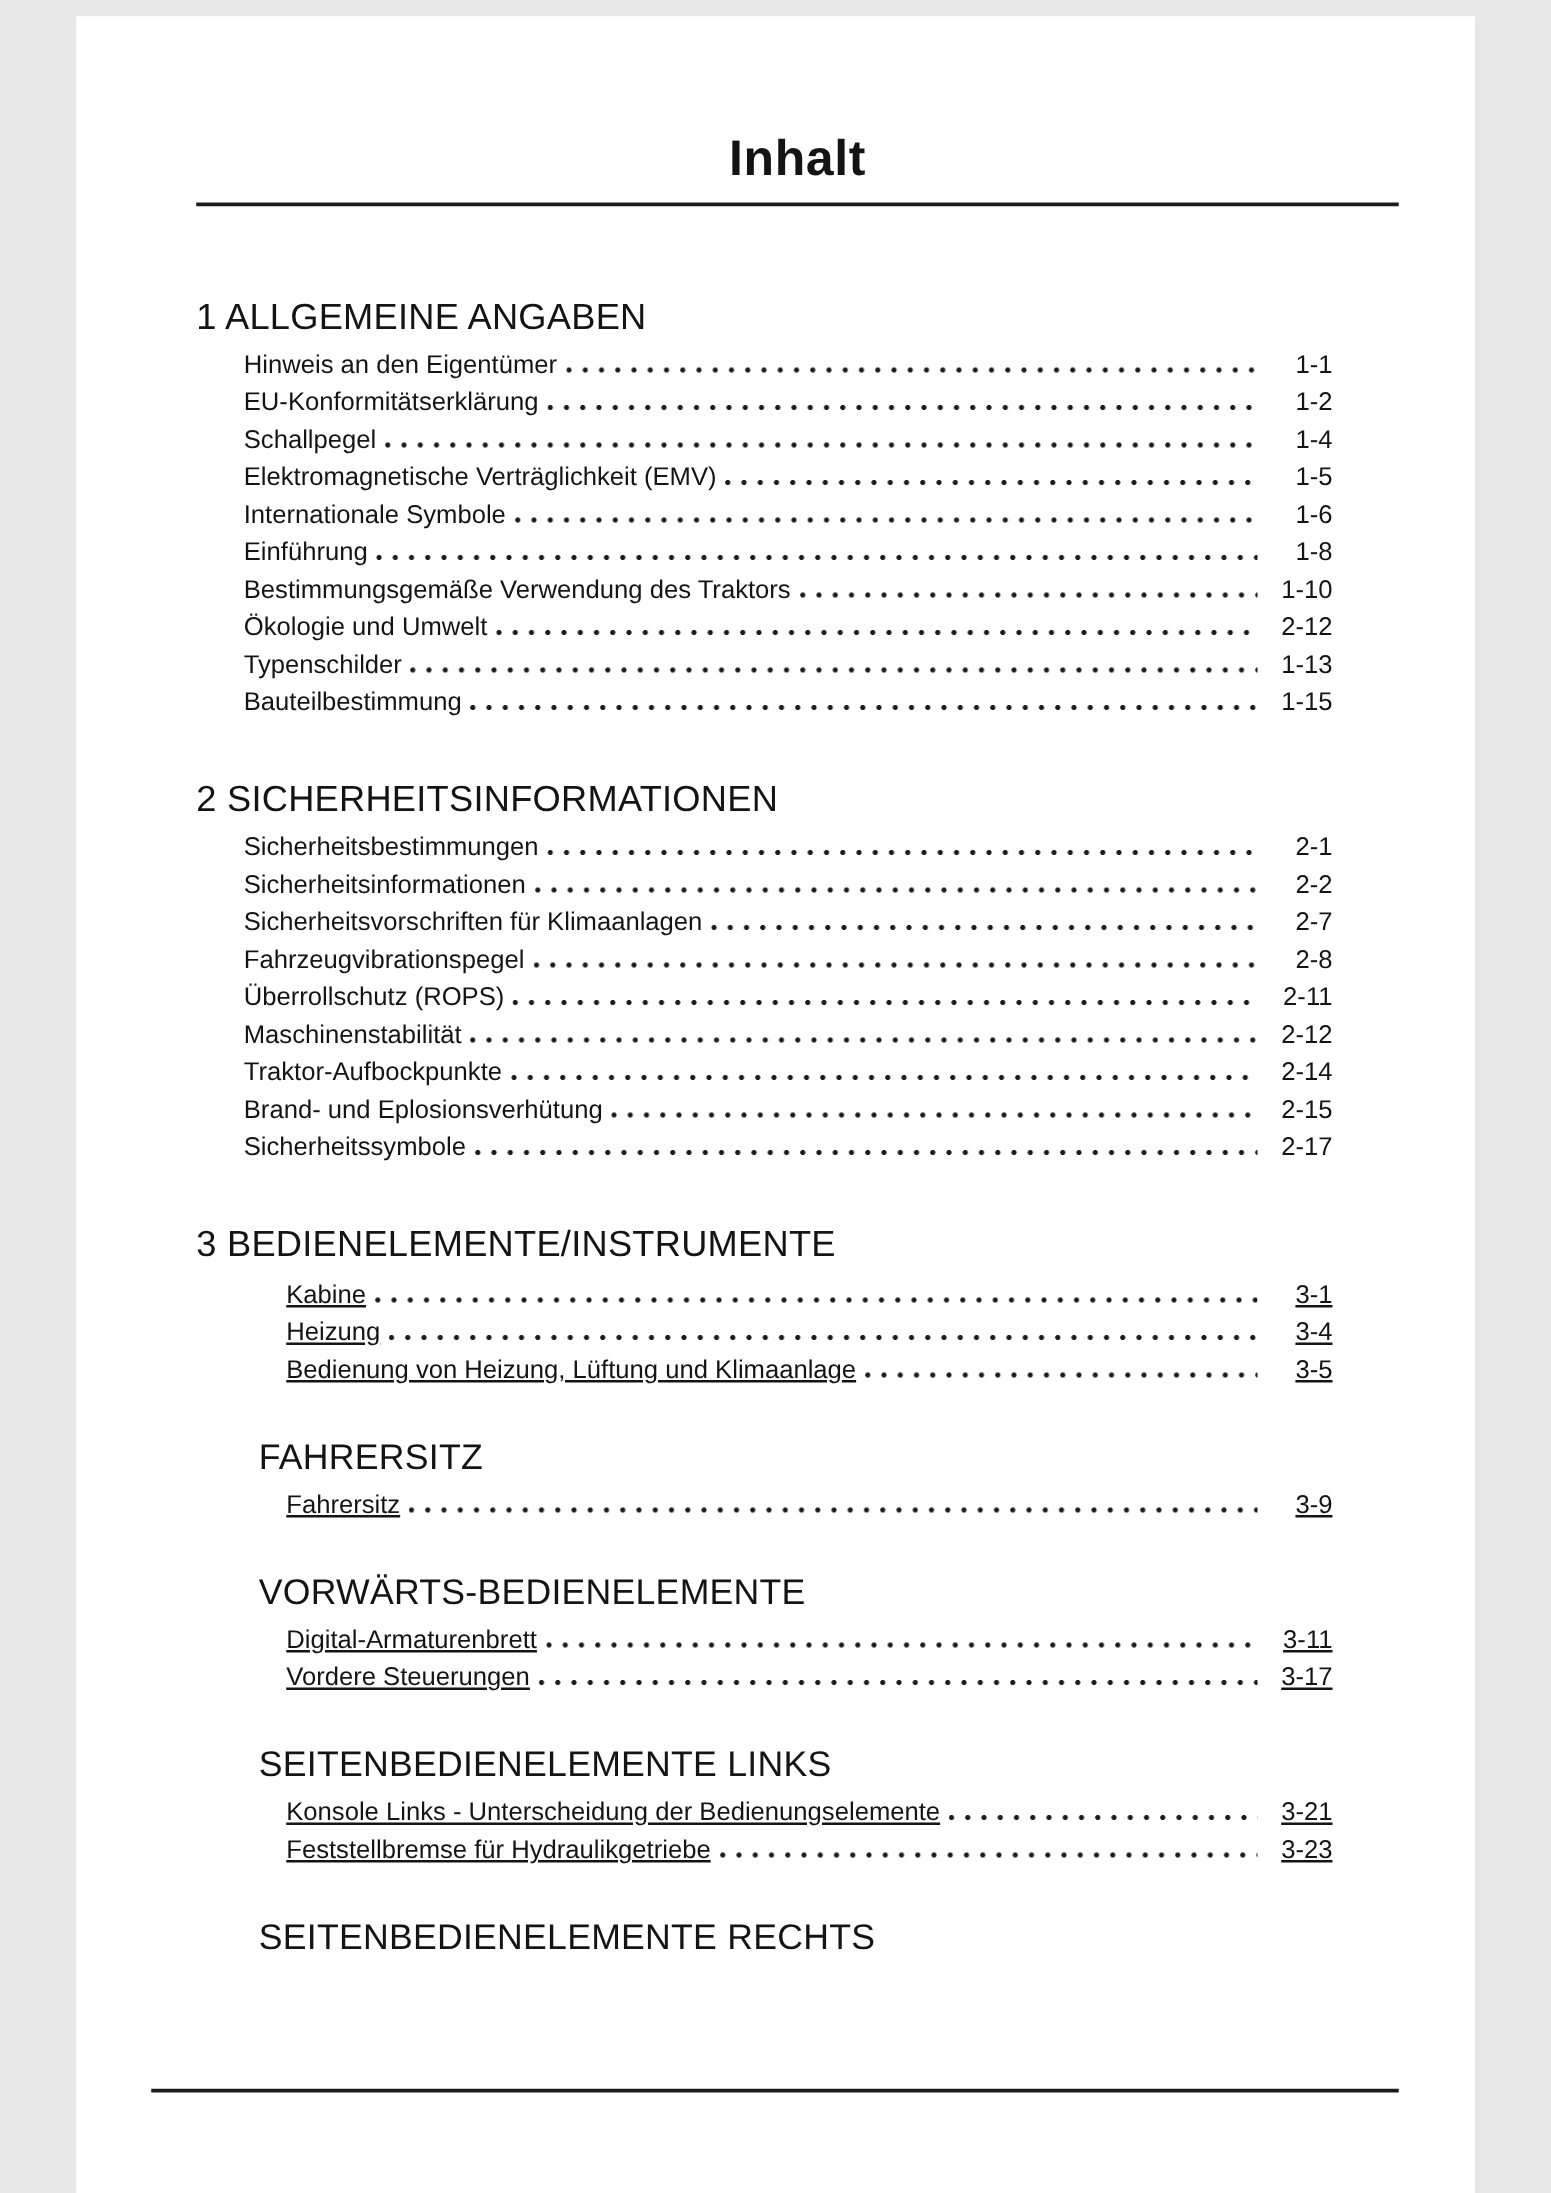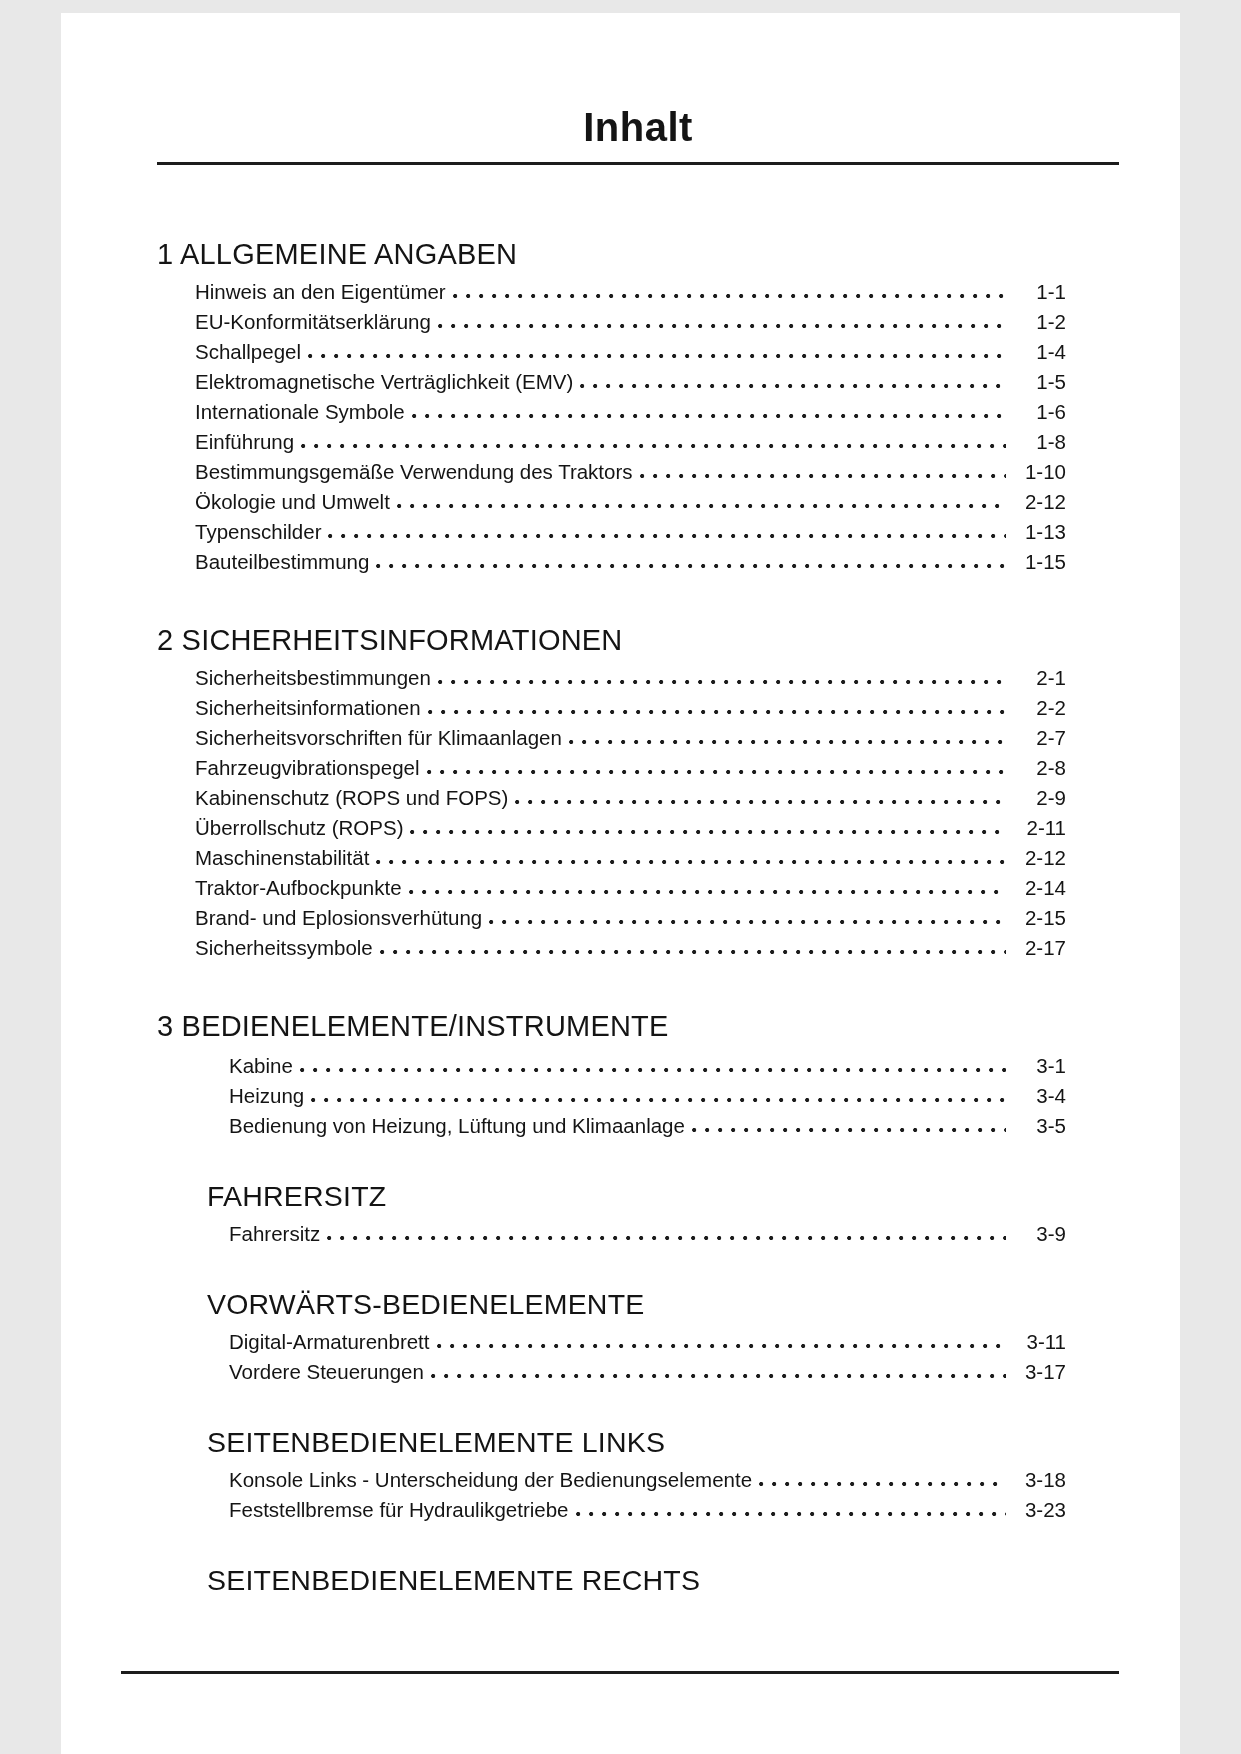--- a/index.html
+++ b/index.html
@@ -31,21 +31,21 @@
   }
   .sub { margin-top:38px; }
   .sub.first { margin-top:8px; }
   h3.subsection-heading {
     margin:0; padding-left:50px;
     font-size:28.5px; line-height:34px; font-weight:400;
     letter-spacing:0.2px; white-space:nowrap;
   }
 
   .entries { margin-top:6px; padding-left:38px; padding-right:53px; }
-  .sub .entries { padding-left:72px; }
+  .sub .entries { padding-left:72px;text-decoration:underline; }
 
   .row {
     display:flex; align-items:baseline;
     font-size:20.5px; line-height:30px;
     cursor:default;
   }
   .row .label { white-space:nowrap; }
   .row .dots {
     flex:1 1 auto;
     align-self:flex-end;
@@ -142,25 +142,20 @@
               <span class="label">Sicherheitsvorschriften für Klimaanlagen</span>
               <span class="dots"></span>
               <span class="pagenum">2-7</span>
             </div>
             <div class="row">
               <span class="label">Fahrzeugvibrationspegel</span>
               <span class="dots"></span>
               <span class="pagenum">2-8</span>
             </div>
             <div class="row">
-              <span class="label">Kabinenschutz (ROPS und FOPS)</span>
-              <span class="dots"></span>
-              <span class="pagenum">2-9</span>
-            </div>
-            <div class="row">
               <span class="label">Überrollschutz (ROPS)</span>
               <span class="dots"></span>
               <span class="pagenum">2-11</span>
             </div>
             <div class="row">
               <span class="label">Maschinenstabilität</span>
               <span class="dots"></span>
               <span class="pagenum">2-12</span>
             </div>
             <div class="row">
@@ -225,21 +220,21 @@
                 <span class="pagenum">3-17</span>
               </div>
             </div>
           </div>
           <div class="sub">
             <h3 class="subsection-heading">SEITENBEDIENELEMENTE LINKS</h3>
             <div class="entries">
               <div class="row">
                 <span class="label">Konsole Links - Unterscheidung der Bedienungselemente</span>
                 <span class="dots"></span>
-                <span class="pagenum">3-18</span>
+                <span class="pagenum">3-21</span>
               </div>
               <div class="row">
                 <span class="label">Feststellbremse für Hydraulikgetriebe</span>
                 <span class="dots"></span>
                 <span class="pagenum">3-23</span>
               </div>
             </div>
           </div>
           <div class="sub">
             <h3 class="subsection-heading">SEITENBEDIENELEMENTE RECHTS</h3>

